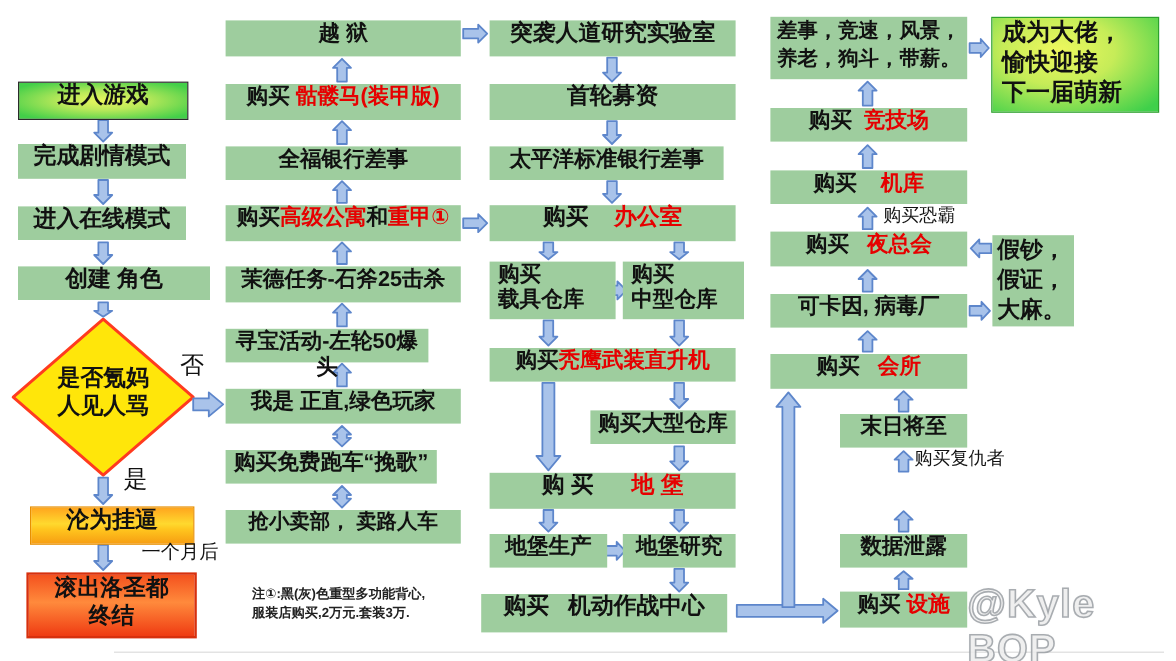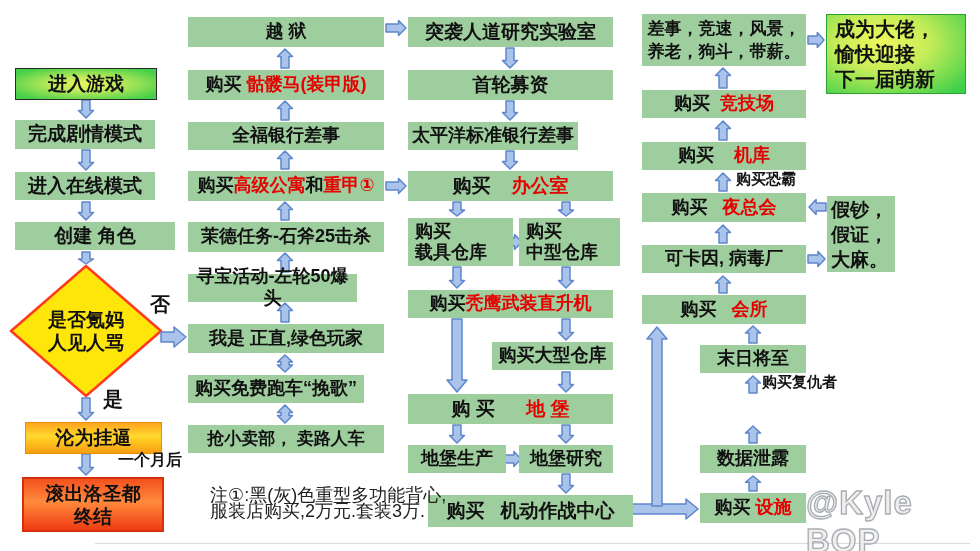--- a/index.html
+++ b/index.html
@@ -1,38 +1,38 @@
 <!DOCTYPE html>
 <html style="--green: #9ecd9e; --red: #e60000;"><head>
 <meta charset="utf-8">
 <style>
   html,body{margin:0;padding:0;background:#fff}
   #canvas{position:relative;width:980px;height:551px;background:#ffffff;overflow:hidden;
           font-family:"Liberation Sans","DejaVu Sans",sans-serif;}
   #arrowsvg{position:absolute;left:0;top:0;z-index:1}
-  .fb{position:absolute;z-index:2;background:var(--green,#9ecd9e);display:flex;align-items:center;
+  .fb{position:absolute;z-index:2;background:var(--green,#9ecd9e);display:flex;align-items:flex-start;
       justify-content:center;font-weight:700;font-size:18px;line-height:1.2;color:#111;text-align:center}
   .fb .rich{display:inline-block;white-space:pre-wrap;text-align:center}
   .fb.left{justify-content:flex-start;text-align:left;padding-left:7px}
   .fb.left .rich{text-align:left}
   .p-k{color:#111}
   .p-r{color:var(--red,#e60000)}
   .p-b{color:#111;font-weight:900}
   .f17{font-size:17px}
   .f19{font-size:19px}
   .lh21{line-height:21px}
   .lh23{line-height:23px}
   .lh25{line-height:25px}
   .grad-green{background:radial-gradient(ellipse at 50% 50%,#eaf75e 0%,#bce95a 35%,#43cf49 88%);border:1px solid #2b2b2b}
   .grad-green2{background:radial-gradient(ellipse at 40% 35%,#eef85e 0%,#c6ec58 40%,#3fd04a 92%);border:1px solid #2da12d}
   .grad-orange{background:linear-gradient(180deg,#ffa51e 0%,#ffd92e 45%,#ffc61e 60%,#f79e12 100%);border:1px solid #e89000}
   .grad-red{background:linear-gradient(180deg,#f4511e 0%,#ff8a3c 45%,#ef3b12 100%);border:2px solid #d7300d}
   .dtext{background:transparent !important}
-  .lbl{position:absolute;z-index:3;color:#111;font-weight:700}
-  .note{position:absolute;z-index:3;font-size:18px;line-height:16px;color:#222;font-weight:400}
+  .lbl{position:absolute;z-index:3;color:#111;font-weight:400}
+  .note{position:absolute;z-index:3;font-size:11px;line-height:16px;color:#222;font-weight:700}
   .wm{position:absolute;z-index:5;font-weight:700;color:rgba(255,255,255,0.72);
       -webkit-text-stroke:1.3px rgba(150,155,160,0.8);text-shadow:0 0 1px rgba(140,140,140,0.5)}
   .bottom-line{position:absolute;z-index:4;background:#dcdcdc;height:1px}
 </style>
 </head>
 <body>
 
 <div id="canvas">
   <svg id="arrowsvg" width="980" height="551">
       <polygon points="86,266 161,331 86,396 11,331" fill="#ffe60a" stroke="#ff3b1f" stroke-width="2.5" stroke-linejoin="round"></polygon>
@@ -135,21 +135,21 @@
   <div class="fb f17" style="left:188px;top:425px;width:196px;height:28px">
       <span class="rich"><span class="p-k">抢小卖部， 卖路人车</span></span>
     </div>
 
   <div class="fb f19" style="left:408px;top:17px;width:205px;height:30px">
       <span class="rich"><span class="p-k">突袭人道研究实验室</span></span>
     </div>
   <div class="fb f19" style="left:408px;top:70px;width:205px;height:30px">
       <span class="rich"><span class="p-k">首轮募资</span></span>
     </div>
-  <div class="fb" style="left:408px;top:122px;width:170px;height:28px">
+  <div class="fb" style="left:408px;top:122px;width:195px;height:28px">
       <span class="rich"><span class="p-k">太平洋标准银行差事</span></span>
     </div>
   <div class="fb f19" style="left:408px;top:171px;width:205px;height:30px">
       <span class="rich"><span class="p-k">购买    </span><span class="p-r">办公室</span></span>
     </div>
   <div class="fb left lh21" style="left:408px;top:218px;width:98px;height:48px">
       <span class="rich"><span class="p-k">购买
 载具仓库</span></span>
     </div>
   <div class="fb left lh21" style="left:519px;top:218px;width:94px;height:48px">
@@ -164,21 +164,21 @@
     </div>
   <div class="fb f19" style="left:408px;top:394px;width:205px;height:30px">
       <span class="rich"><span class="p-k">购 买      </span><span class="p-r">地 堡</span></span>
     </div>
   <div class="fb" style="left:408px;top:445px;width:98px;height:28px">
       <span class="rich"><span class="p-k">地堡生产</span></span>
     </div>
   <div class="fb" style="left:519px;top:445px;width:94px;height:28px">
       <span class="rich"><span class="p-k">地堡研究</span></span>
     </div>
-  <div class="fb f19" style="left:428px;top:495px;width:205px;height:32px">
+  <div class="fb f19" style="left:401px;top:495px;width:205px;height:32px">
       <span class="rich"><span class="p-k">购买   机动作战中心</span></span>
     </div>
 
   <div class="fb f17 lh23" style="left:642px;top:14px;width:164px;height:52px">
       <span class="rich"><span class="p-k">差事，竞速，风景，
 养老，狗斗，带薪。</span></span>
     </div>
   <div class="fb" style="left:642px;top:90px;width:164px;height:28px">
       <span class="rich"><span class="p-k">购买  </span><span class="p-r">竞技场</span></span>
     </div>

